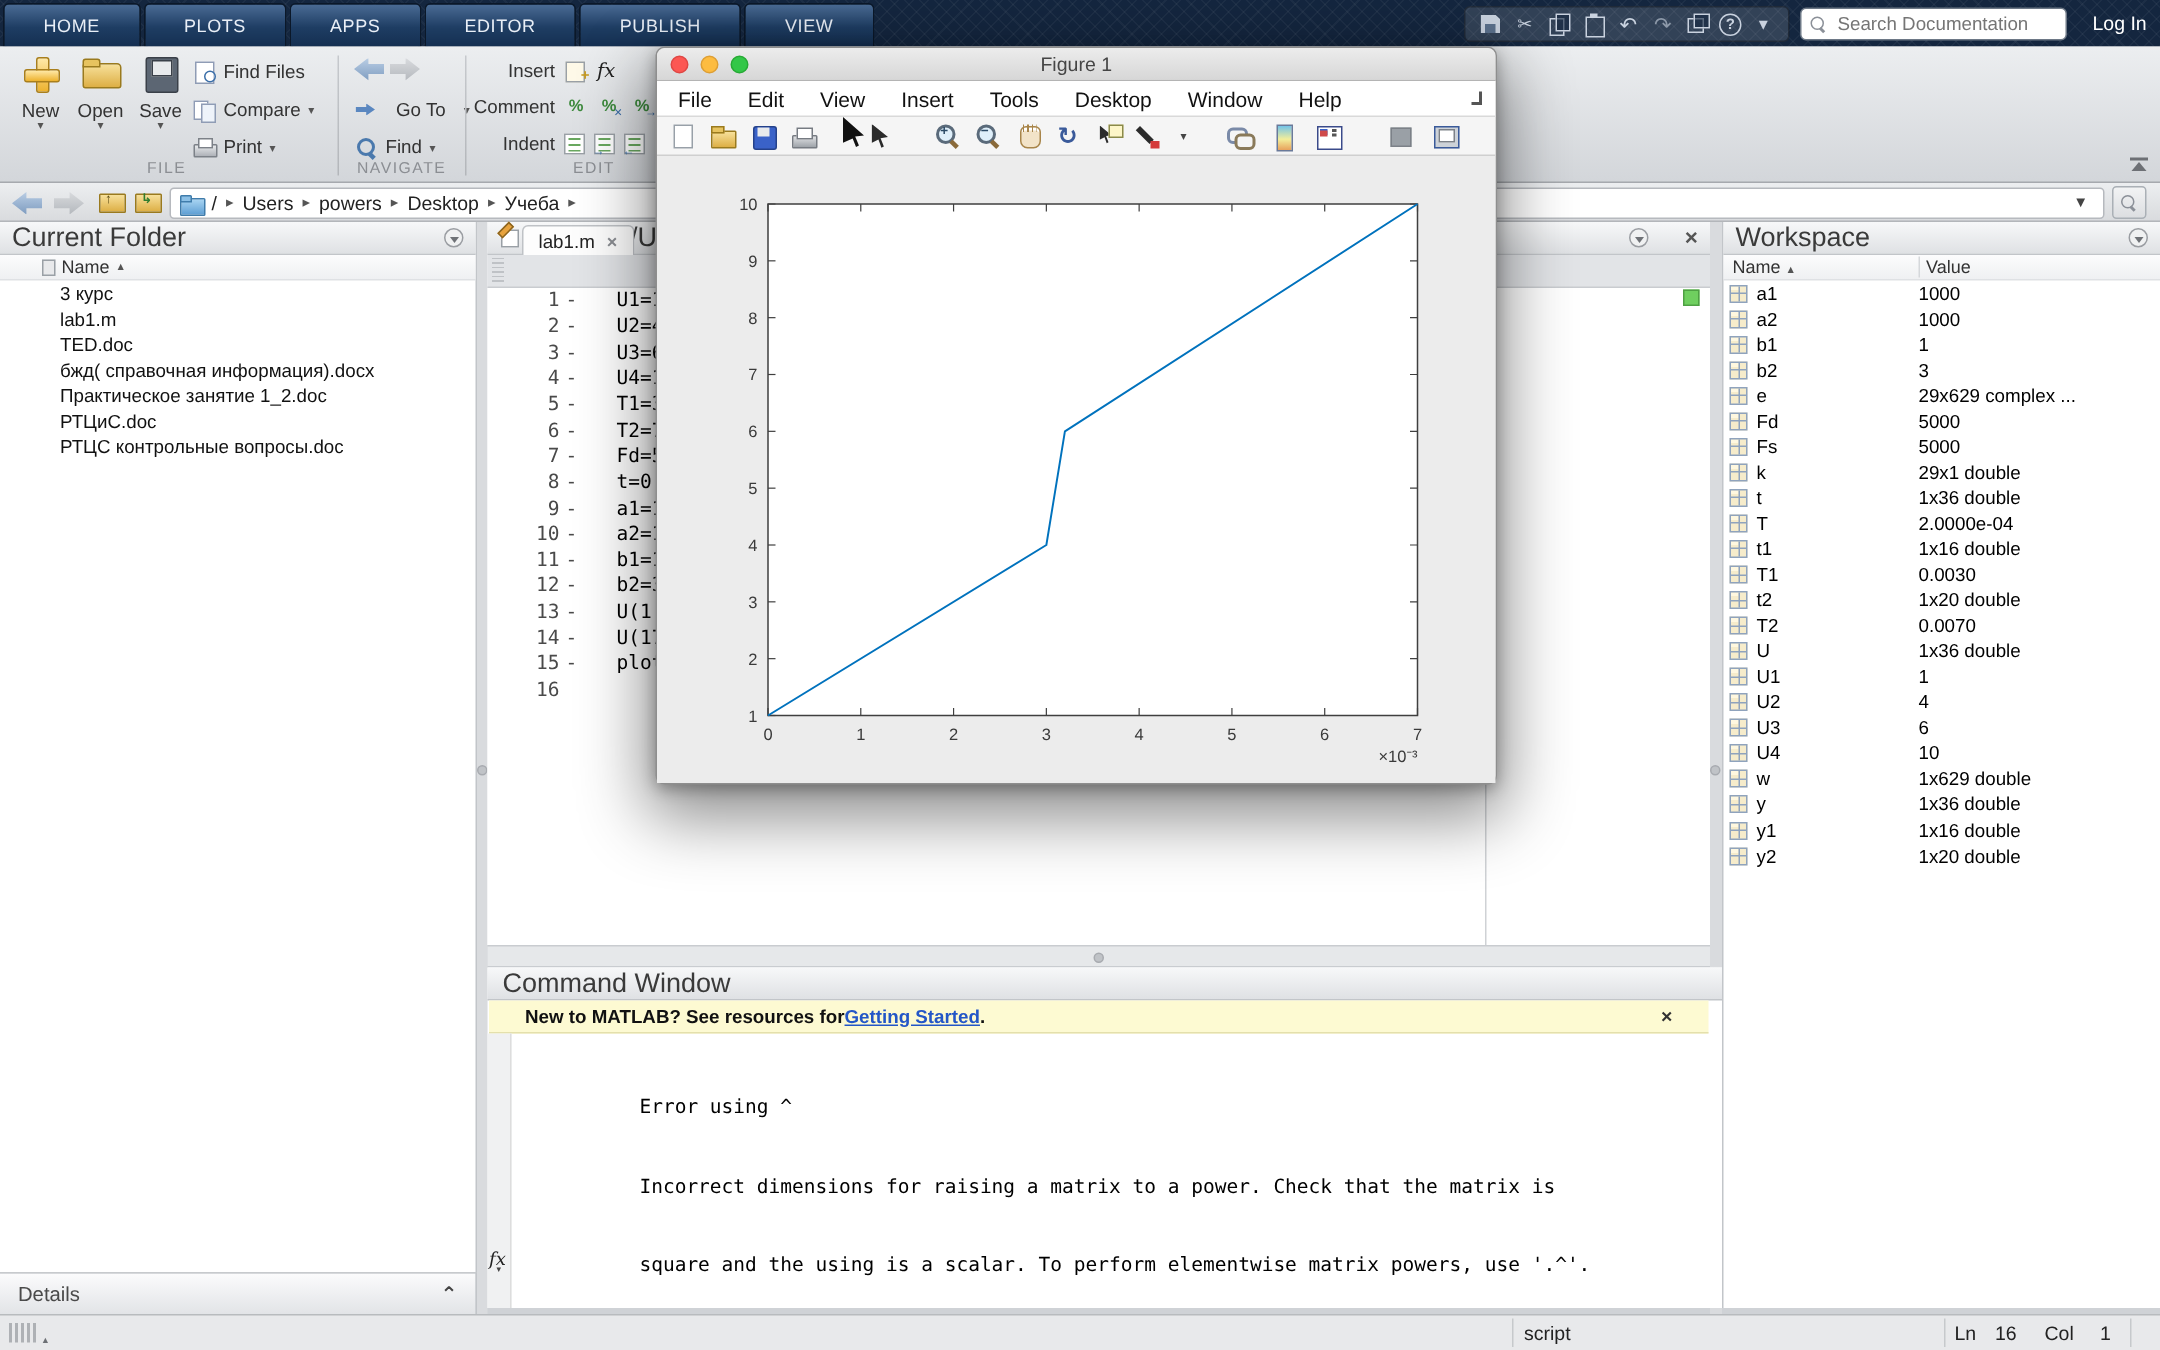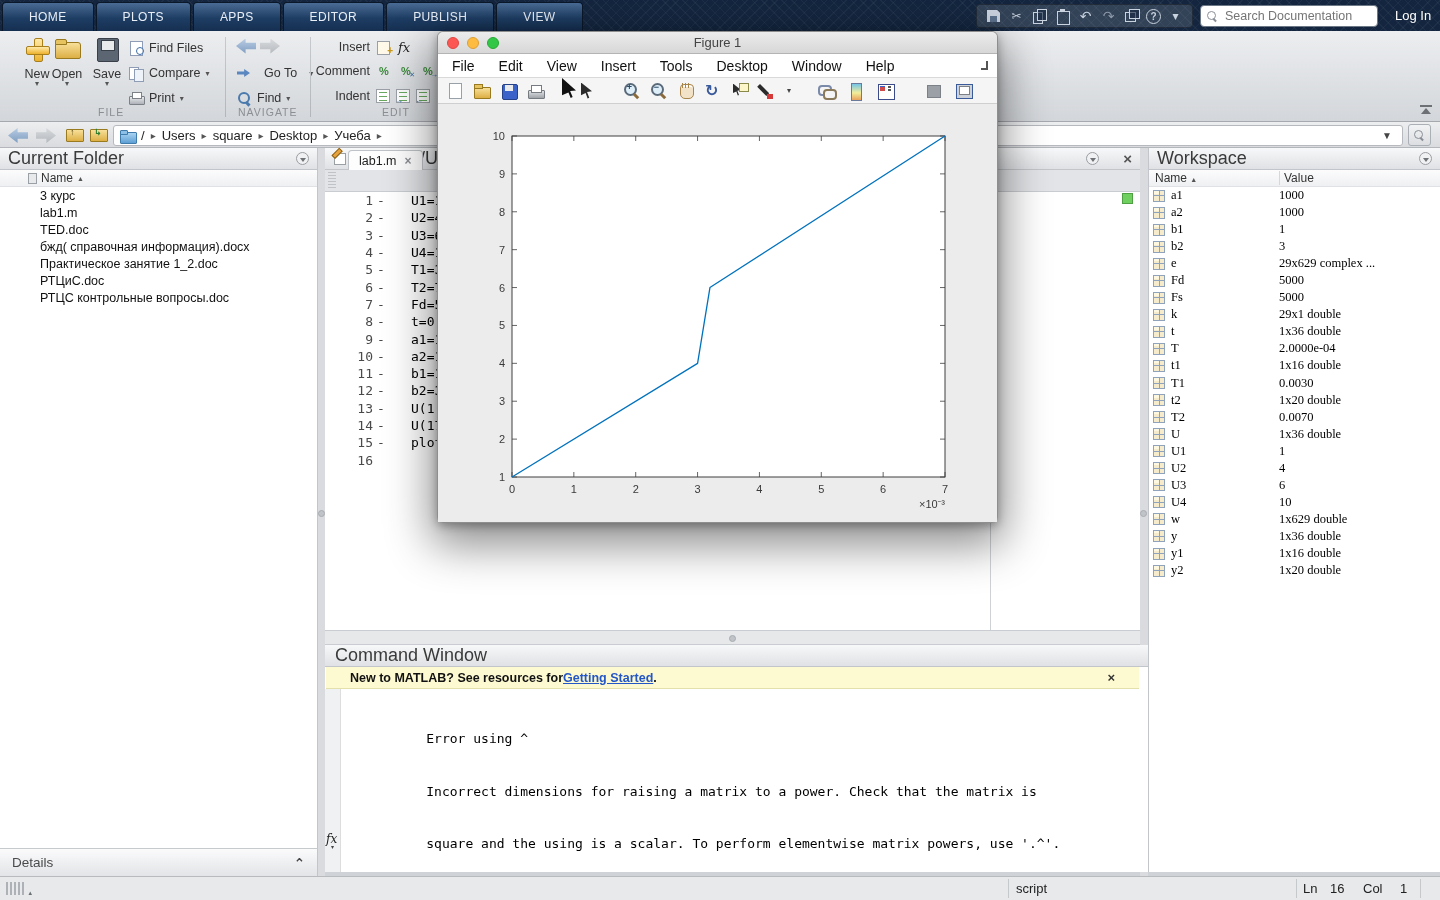--- a/index.html
+++ b/index.html
@@ -160,21 +160,21 @@
   .cline{min-height:17.5px;line-height:17.5px;white-space:pre;}
   .b{font-weight:bold;}
   
   #ws{left:1148px;top:148px;width:292px;height:724px;background:#fff;border-left:1px solid #c2c5c9;padding-left:20px;}
   #ws-hdr{position:absolute;left:0;top:0;width:100%;height:22px;padding:0 8px;}
   #ws-colhdr{position:absolute;left:0;top:22px;width:100%;height:17px;background:linear-gradient(#fcfcfd,#eff0f2);border-bottom:1px solid #dfe1e4;font-size:12px;color:#333;}
   #ws-colhdr .c1{position:absolute;left:6px;top:1px;}
   #ws-colhdr .c2{position:absolute;left:135px;top:1px;}
   #ws-colhdr .cdiv{position:absolute;left:130px;top:1px;bottom:1px;width:1px;background:#d5d8db;}
   #ws-rows{position:absolute;left:0;top:39px;width:100%;}
-  .wrow{height:17.05px;display:flex;align-items:center;font-size:12.5px;color:#000;padding-left:4px;white-space:nowrap;font-family:Liberation Serif, serif;}
+  .wrow{height:17.05px;display:flex;align-items:center;font-size:12.5px;color:#000;padding-left:4px;white-space:nowrap;}
   .grid-icon{width:12px;height:12px;flex:none;margin-right:6px;border:1px solid #8fa3bd;background:#f6eccb;
      background-image:linear-gradient(#8fa3bd,#8fa3bd),linear-gradient(#8fa3bd,#8fa3bd),linear-gradient(#fff8e0 0 50%,transparent 50%);
      background-size:1px 100%,100% 1px,50% 50%;background-position:50% 0,0 50%,0 0;background-repeat:no-repeat;}
   .wrow .wname{width:108px;}
   .wrow .wval{width:150px;}
   
   #fig{left:437px;top:31px;width:561px;height:492px;background:#ececec;border:1px solid #8e8e8e;border-radius:6px;
        box-shadow:0 16px 45px 6px rgba(0,0,0,.45),0 3px 10px rgba(0,0,0,.3);z-index:50;}
   #fig-title{position:absolute;left:0;top:0;width:100%;height:22px;background:linear-gradient(#ececec,#d7d7d7);
       border-bottom:1px solid #b4b4b4;border-radius:6px 6px 0 0;display:flex;align-items:center;justify-content:center;
@@ -270,21 +270,21 @@
       </div>
     <div id="searchbox" class="abs">
       <span class="mag"></span>
       <input placeholder="Search Documentation" style="">
     </div>
     <div id="login" class="abs">Log In</div>
   </div>
 
   <div id="ribbon" class="abs">
 
-    <div class="bigbtn" style="left:16px;">
+    <div class="bigbtn" style="left:6px;">
       <span class="bigico new-script-icon"></span>
       <span class="lbl">New</span><span class="car">▾</span>
     </div>
     <div class="bigbtn" style="left:46px;">
       <span class="bigico open-file-icon"></span>
       <span class="lbl">Open</span><span class="car">▾</span>
     </div>
     <div class="bigbtn" style="left:86px;">
       <span class="bigico save-file-icon"></span>
       <span class="lbl">Save</span><span class="car">▾</span>
@@ -356,21 +356,21 @@
 
     <span style="display:flex;align-items:center;gap:6px;">
           <span class="crumb">/</span>
           <span class="csep">▸</span>
         </span>
         <span style="display:flex;align-items:center;gap:6px;">
           <span class="crumb">Users</span>
           <span class="csep">▸</span>
         </span>
         <span style="display:flex;align-items:center;gap:6px;">
-          <span class="crumb">square</span>
+          <span class="crumb">powers</span>
           <span class="csep">▸</span>
         </span>
         <span style="display:flex;align-items:center;gap:6px;">
           <span class="crumb">Desktop</span>
           <span class="csep">▸</span>
         </span>
         <span style="display:flex;align-items:center;gap:6px;">
           <span class="crumb">Учеба</span>
           <span class="csep">▸</span>
         </span>

